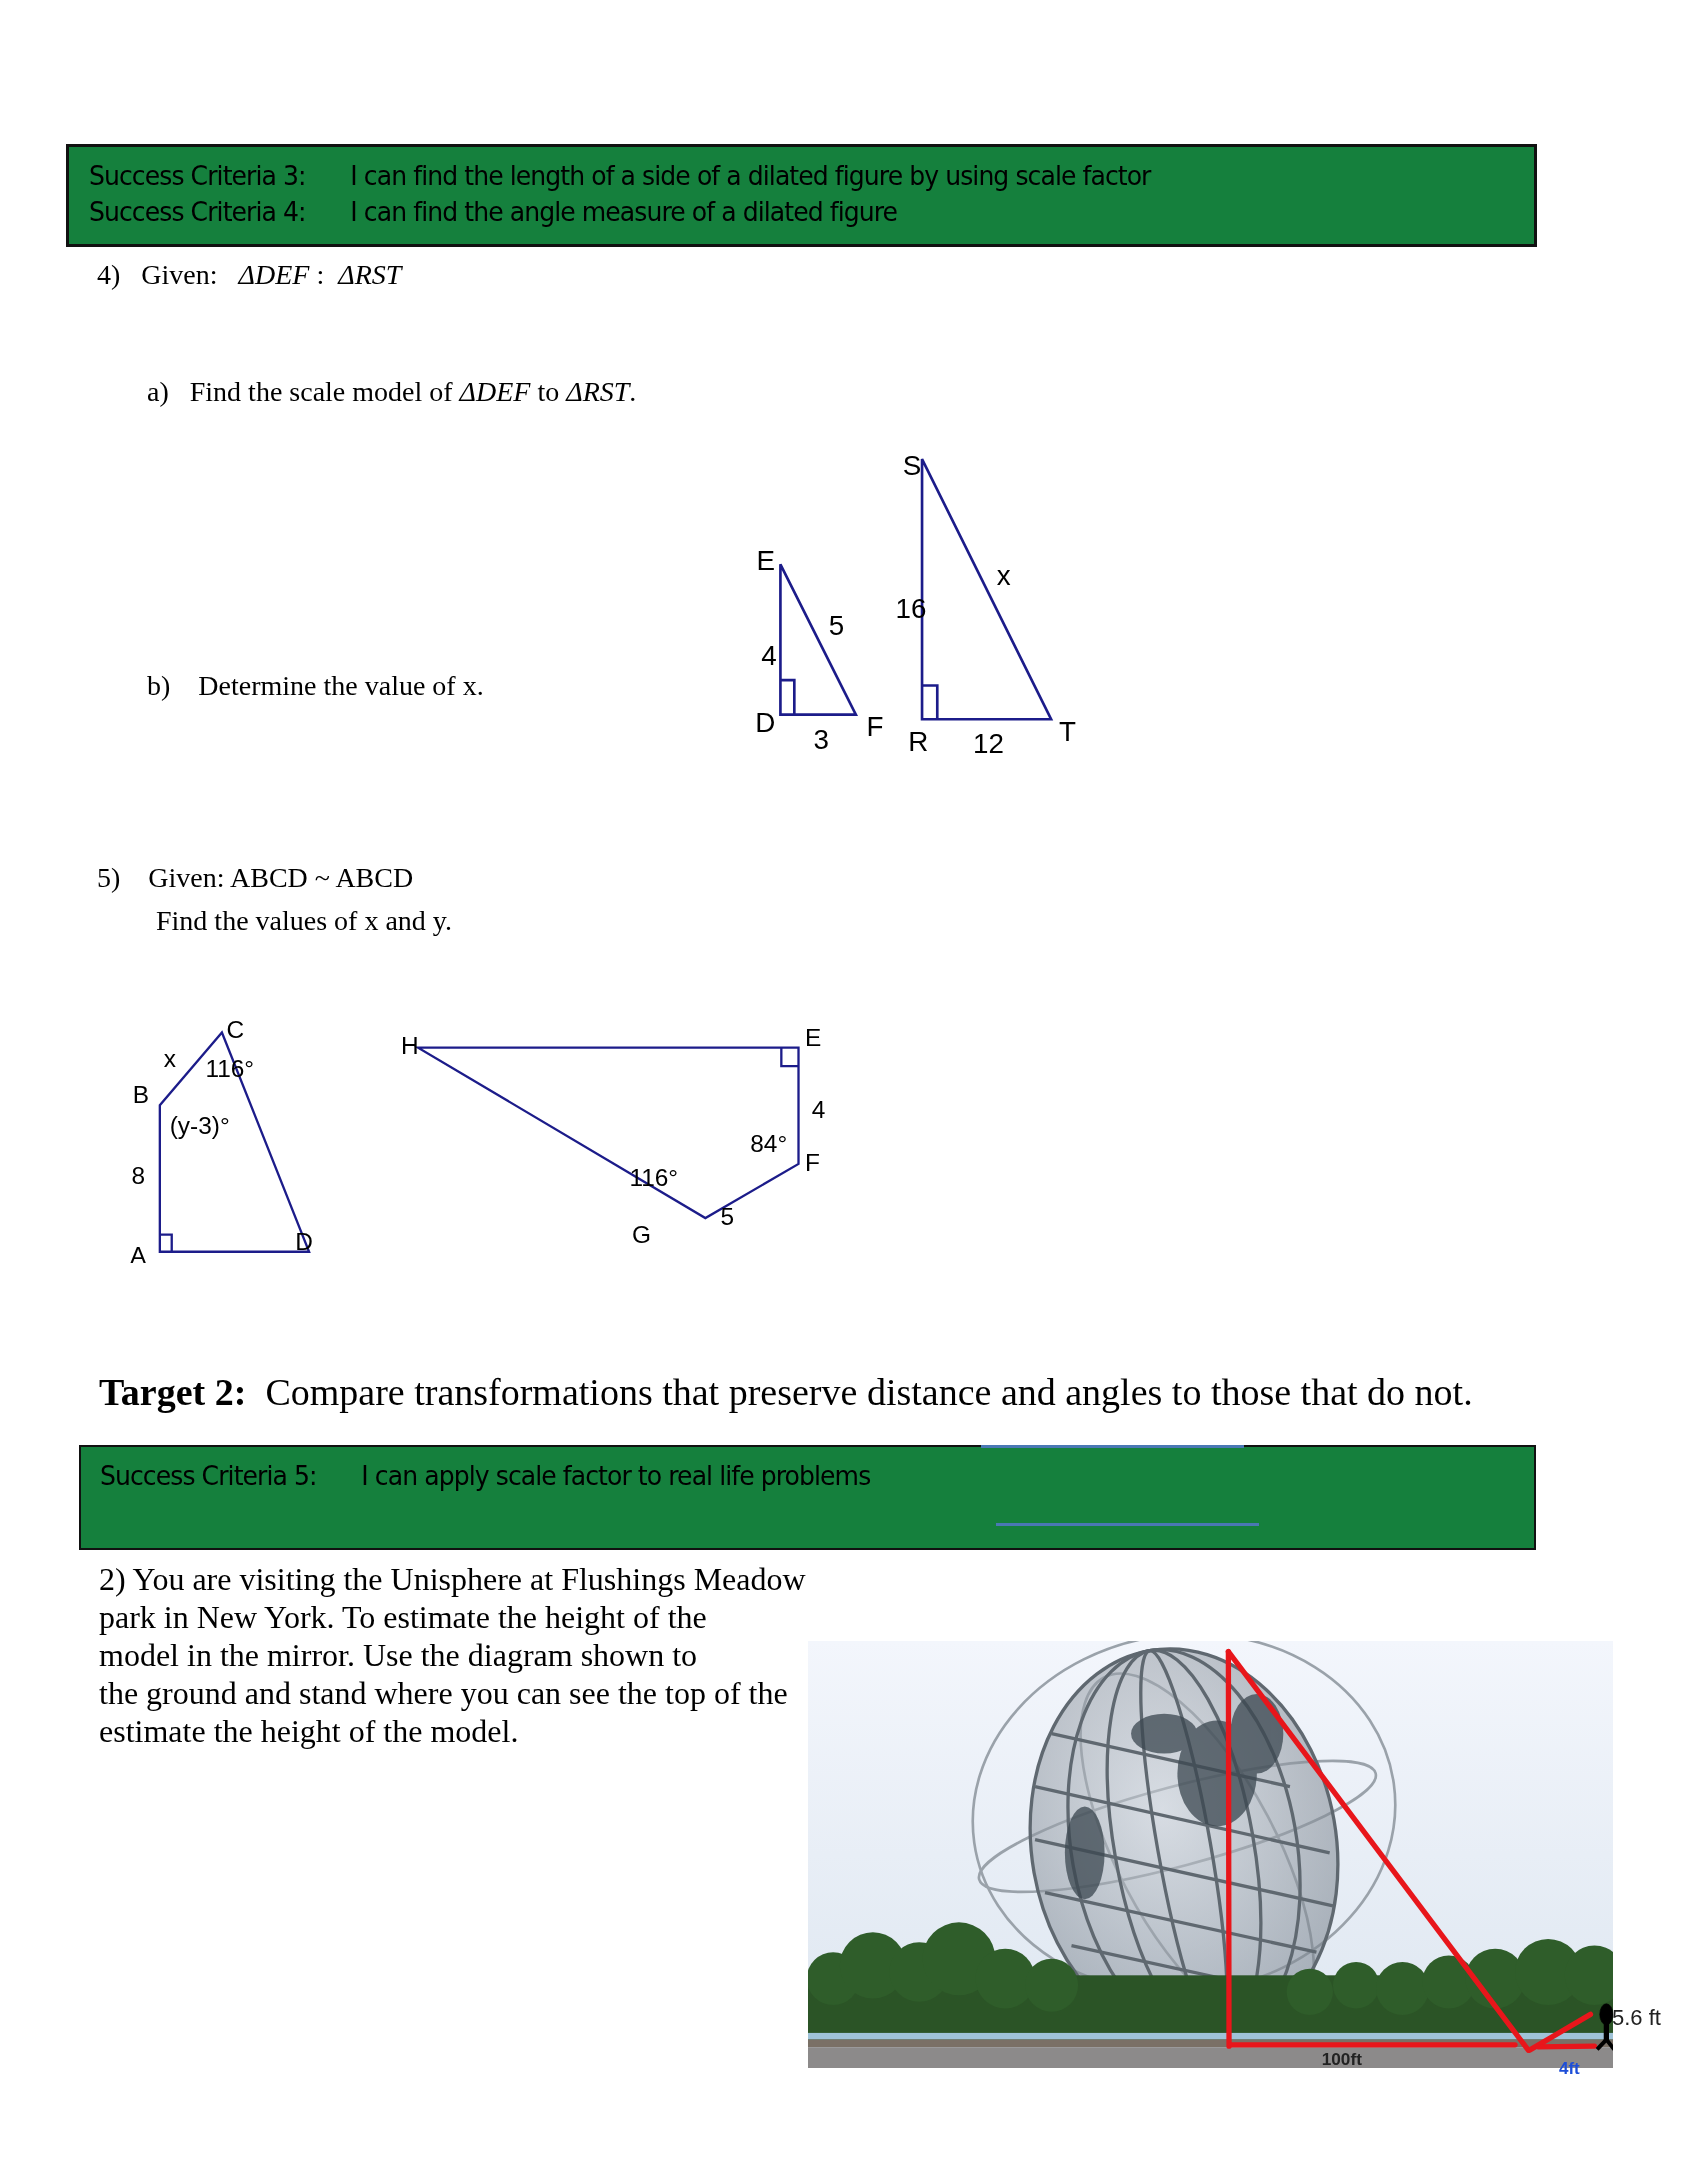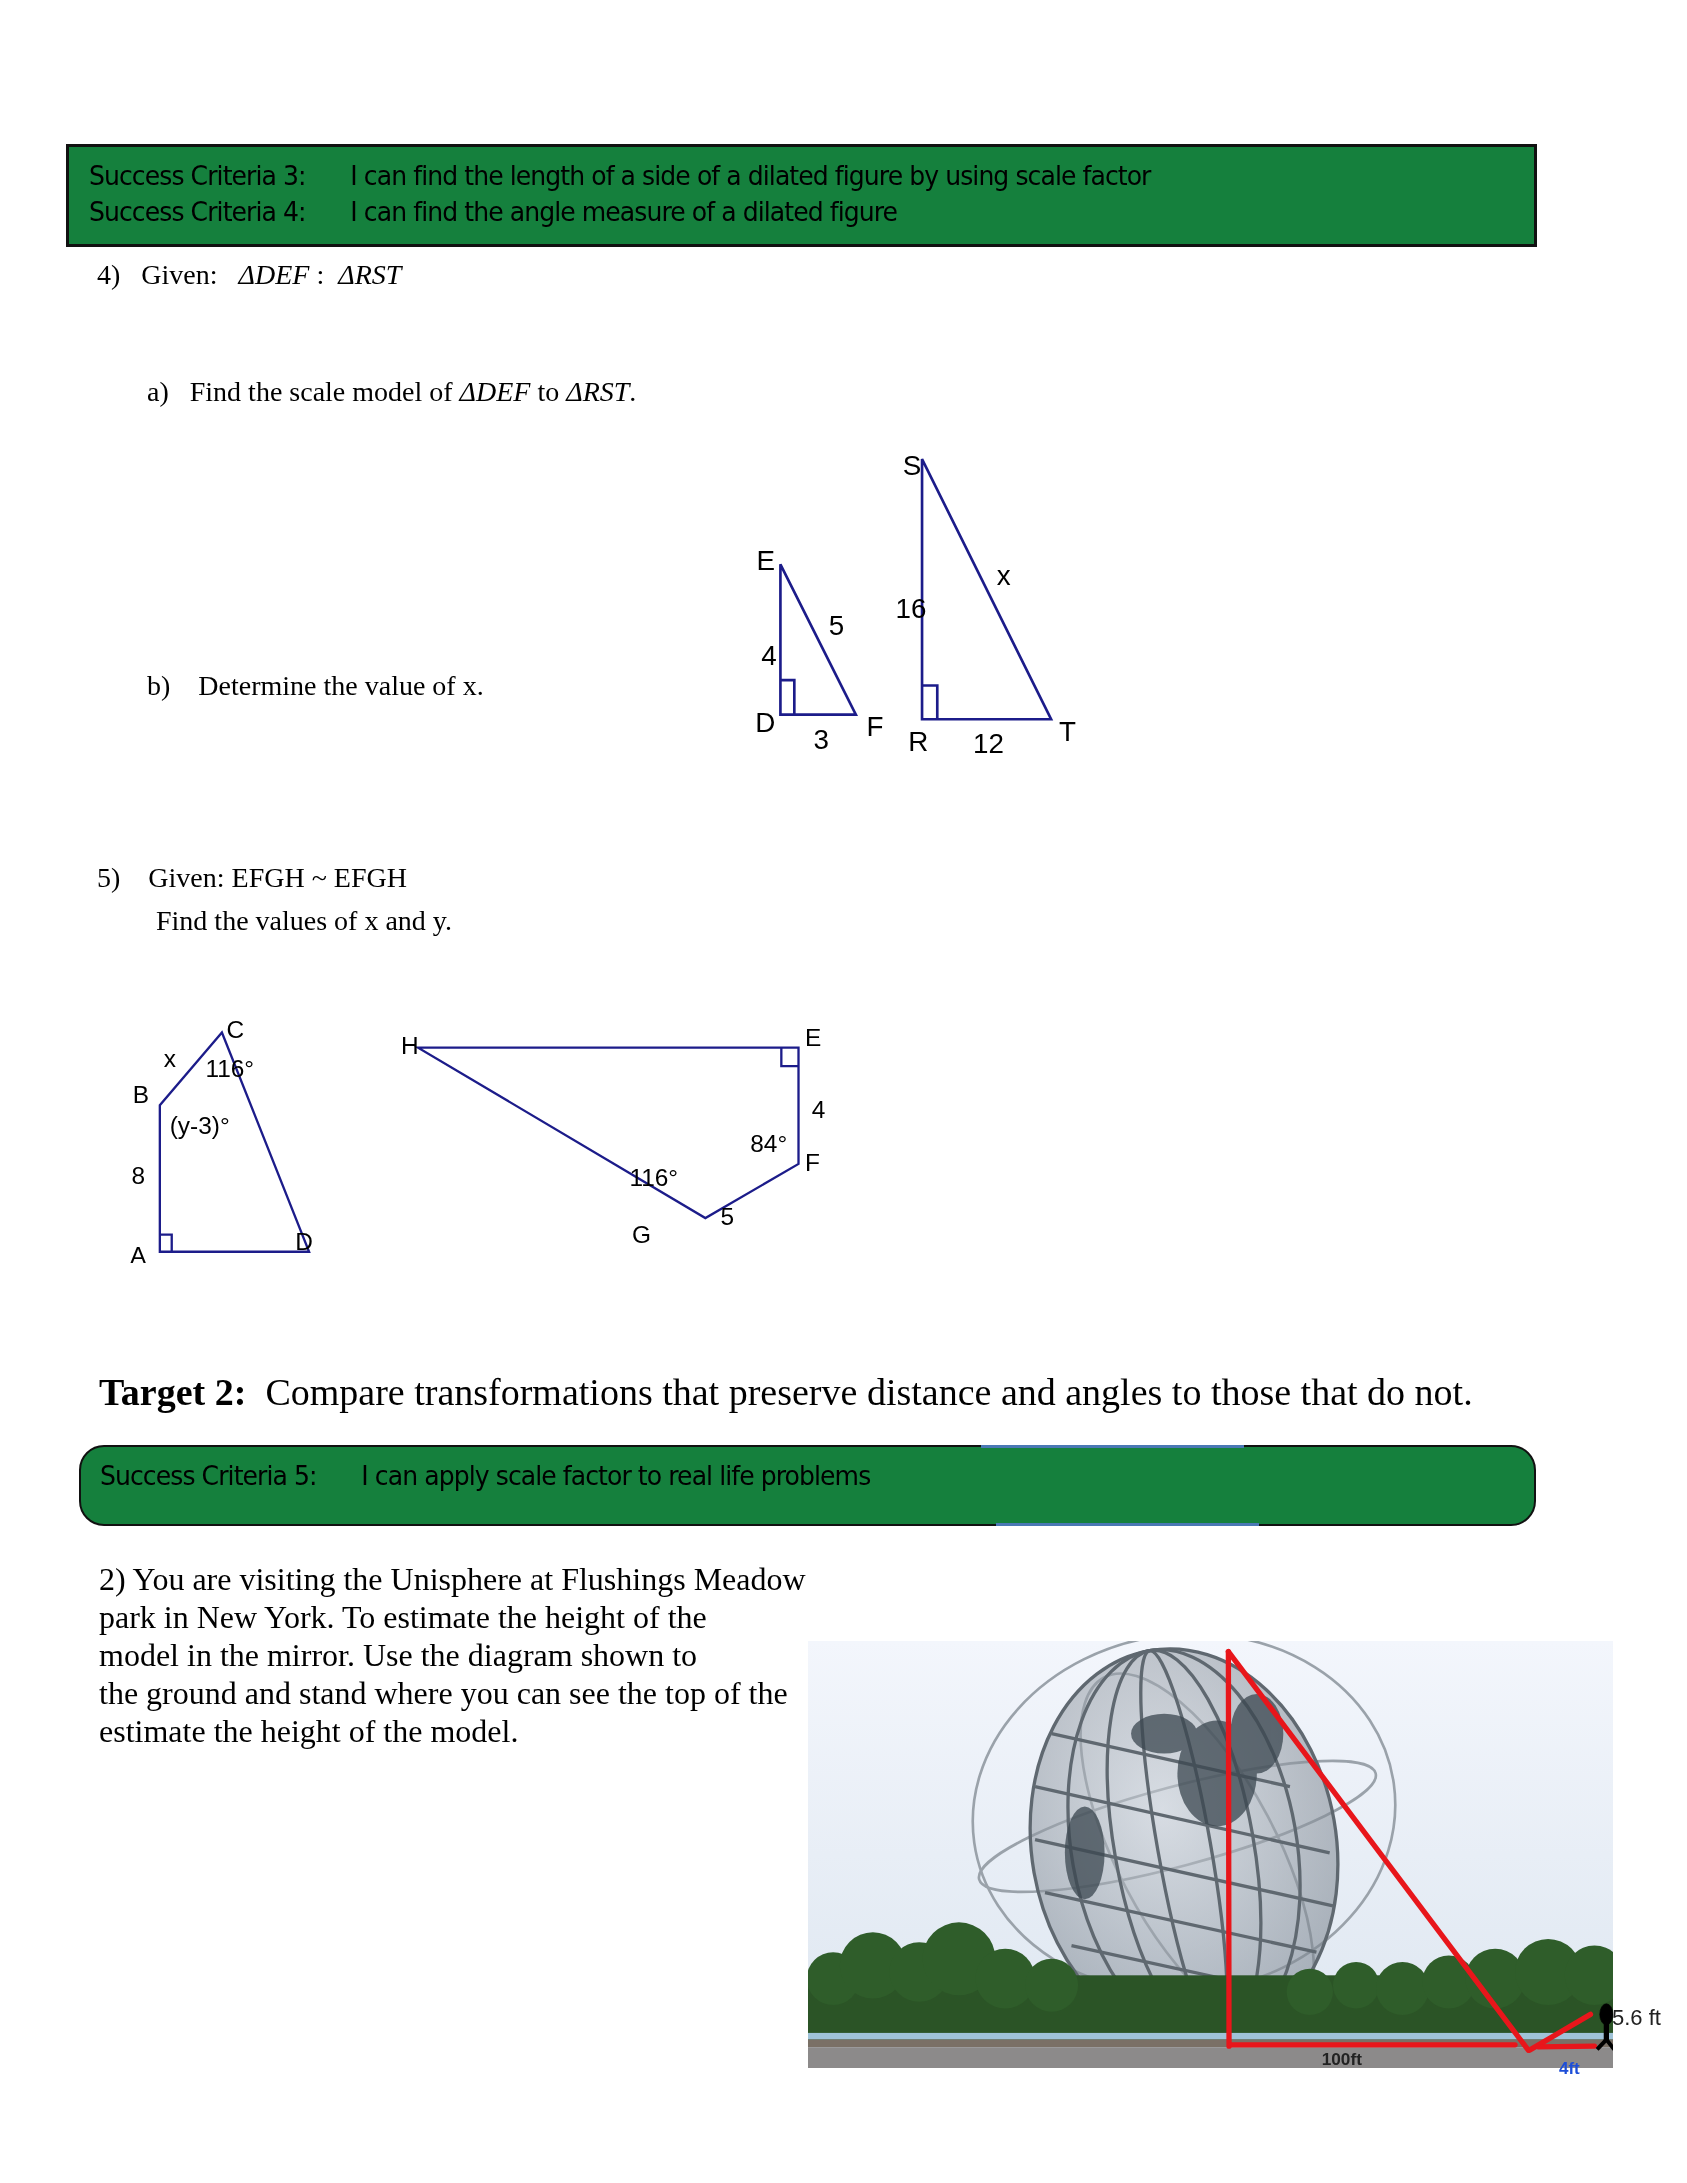--- a/index.html
+++ b/index.html
@@ -73,21 +73,21 @@
     <text x="1372" y="1135">R</text>
     <text x="1600" y="1120">T</text>
     <text x="1353" y="934">16</text>
     <text x="1470" y="1138">12</text>
     <text x="1506" y="884">x</text>
   </g>
 </svg>
 
 <div class="abs serif" style="left:97px; top:862px;">
   <span>5)</span>&nbsp;&nbsp;&nbsp;
-  <span>Given:  EFGH ~ EFGH</span>
+  <span>Given:  ABCD ~ ABCD</span>
 </div>
 <div class="abs serif" style="left:156px; top:905px;">Find the values of x and y.</div>
 
 <svg class="abs" style="left:99px; top:979px;" width="761" height="284" viewBox="150 1480 1150 430">
   <g fill="none" stroke="#1c1c8a" stroke-width="3.5">
     <polygon points="241,1671 335,1560 439,1560 441,1560 335,1560" stroke="none"></polygon>
     <polygon points="241,1893 241,1671 335,1561 335,1561 335,1561 335,1561 335,1561 335,1561 335,1561" stroke="none"></polygon>
     <polyline points="241,1893 241,1671 335,1561 335,1561 335,1561"></polyline>
     <polygon points="241,1893 241,1671 334,1561 335,1561 335,1561"></polygon>
   </g>
@@ -152,21 +152,21 @@
     <text x="1135" y="1742">84°</text>
     <text x="952" y="1793">116°</text>
   </g>
 </svg>
 
 <div class="abs target" style="left:99px; top:1370px;">
   <b>Target 2:</b>&nbsp;
   <span>Compare transformations that preserve distance and angles to those that do not.</span>
 </div>
 
-<div class="crit-box" style="left:79px; top:1445px; width:1457px; height:81px; border-width:2.6px;border-radius:25px;">
+<div class="crit-box" style="left:79px; top:1445px; width:1457px; height:105px; border-width:2.6px;">
   <div class="crit-line" style="left:18.5px; top:13.2px; width:1059px; height:33px;">
     <span class="crit-label">Success Criteria 5:</span>
     <span class="crit-text" style="left:281px;">I can apply scale factor to real life problems</span>
   </div>
 </div>
 <div class="blue-accent" style="left:981px; top:1445px; width:263px;"></div>
 <div class="blue-accent" style="left:996px; top:1523px; width:263px;"></div>
 
 <div class="abs para" style="left:99px; top:1560px;">
   <div>2)  You are visiting the Unisphere at Flushings Meadow</div>

